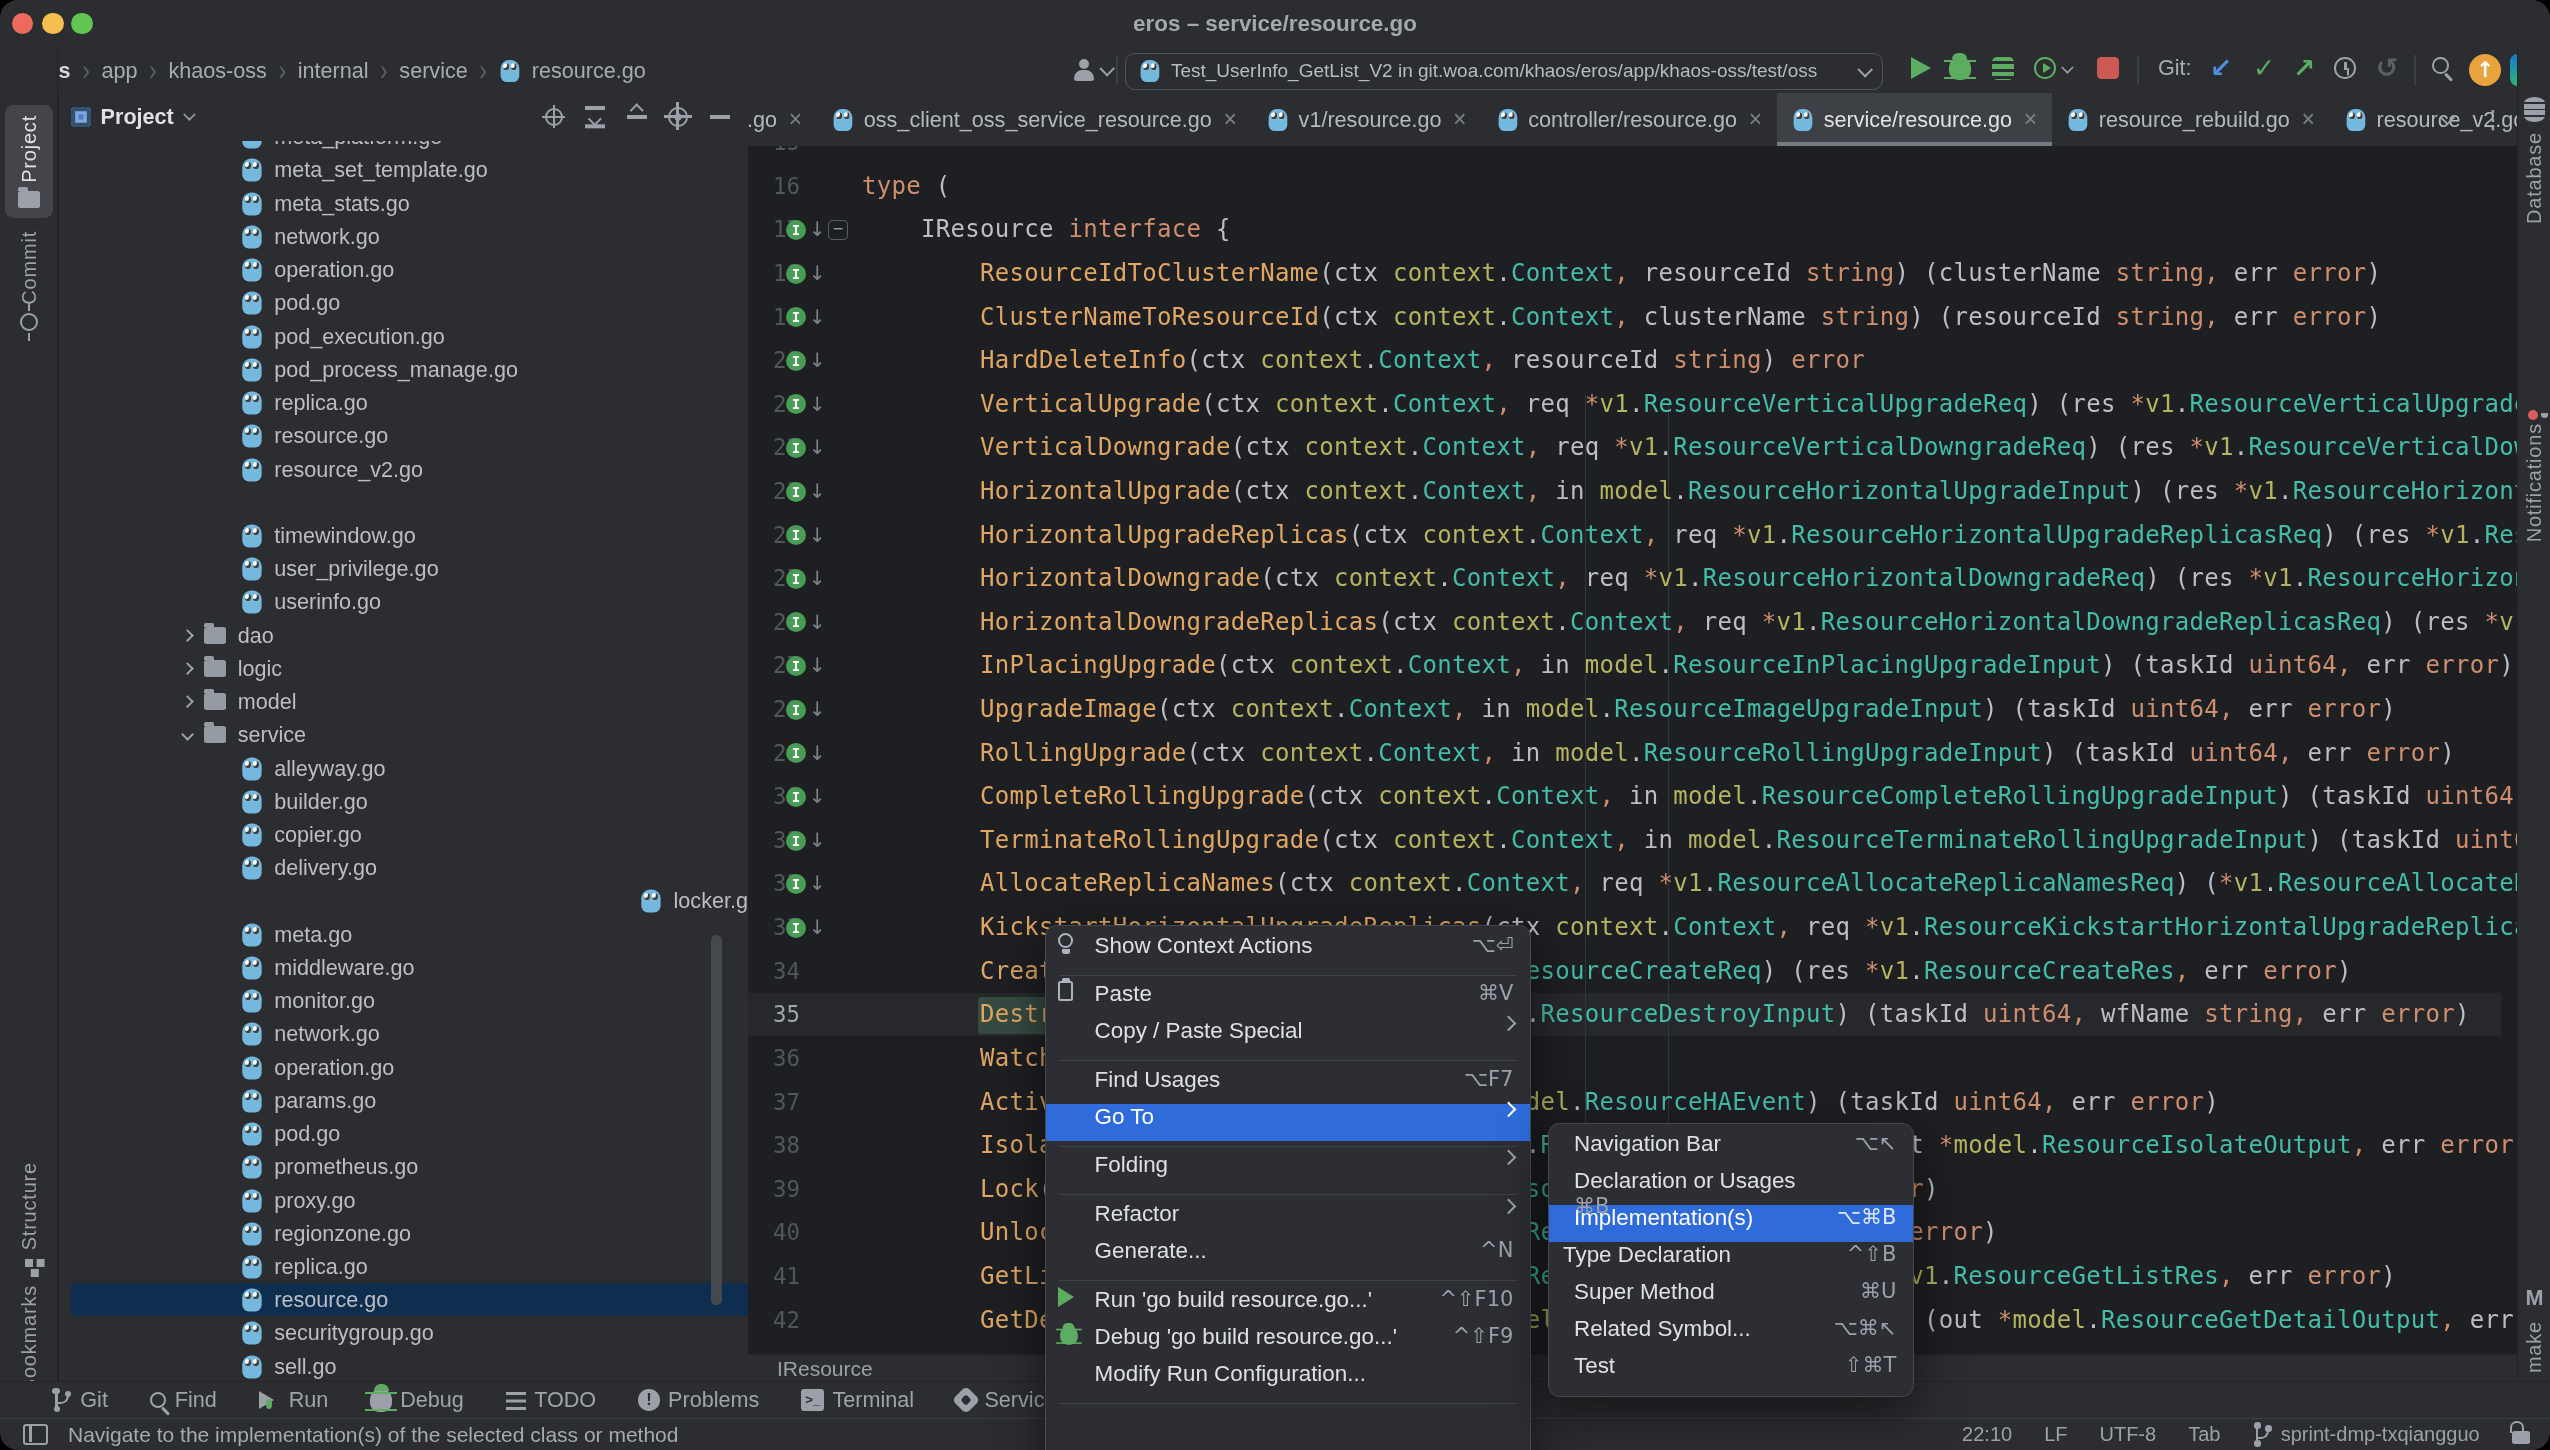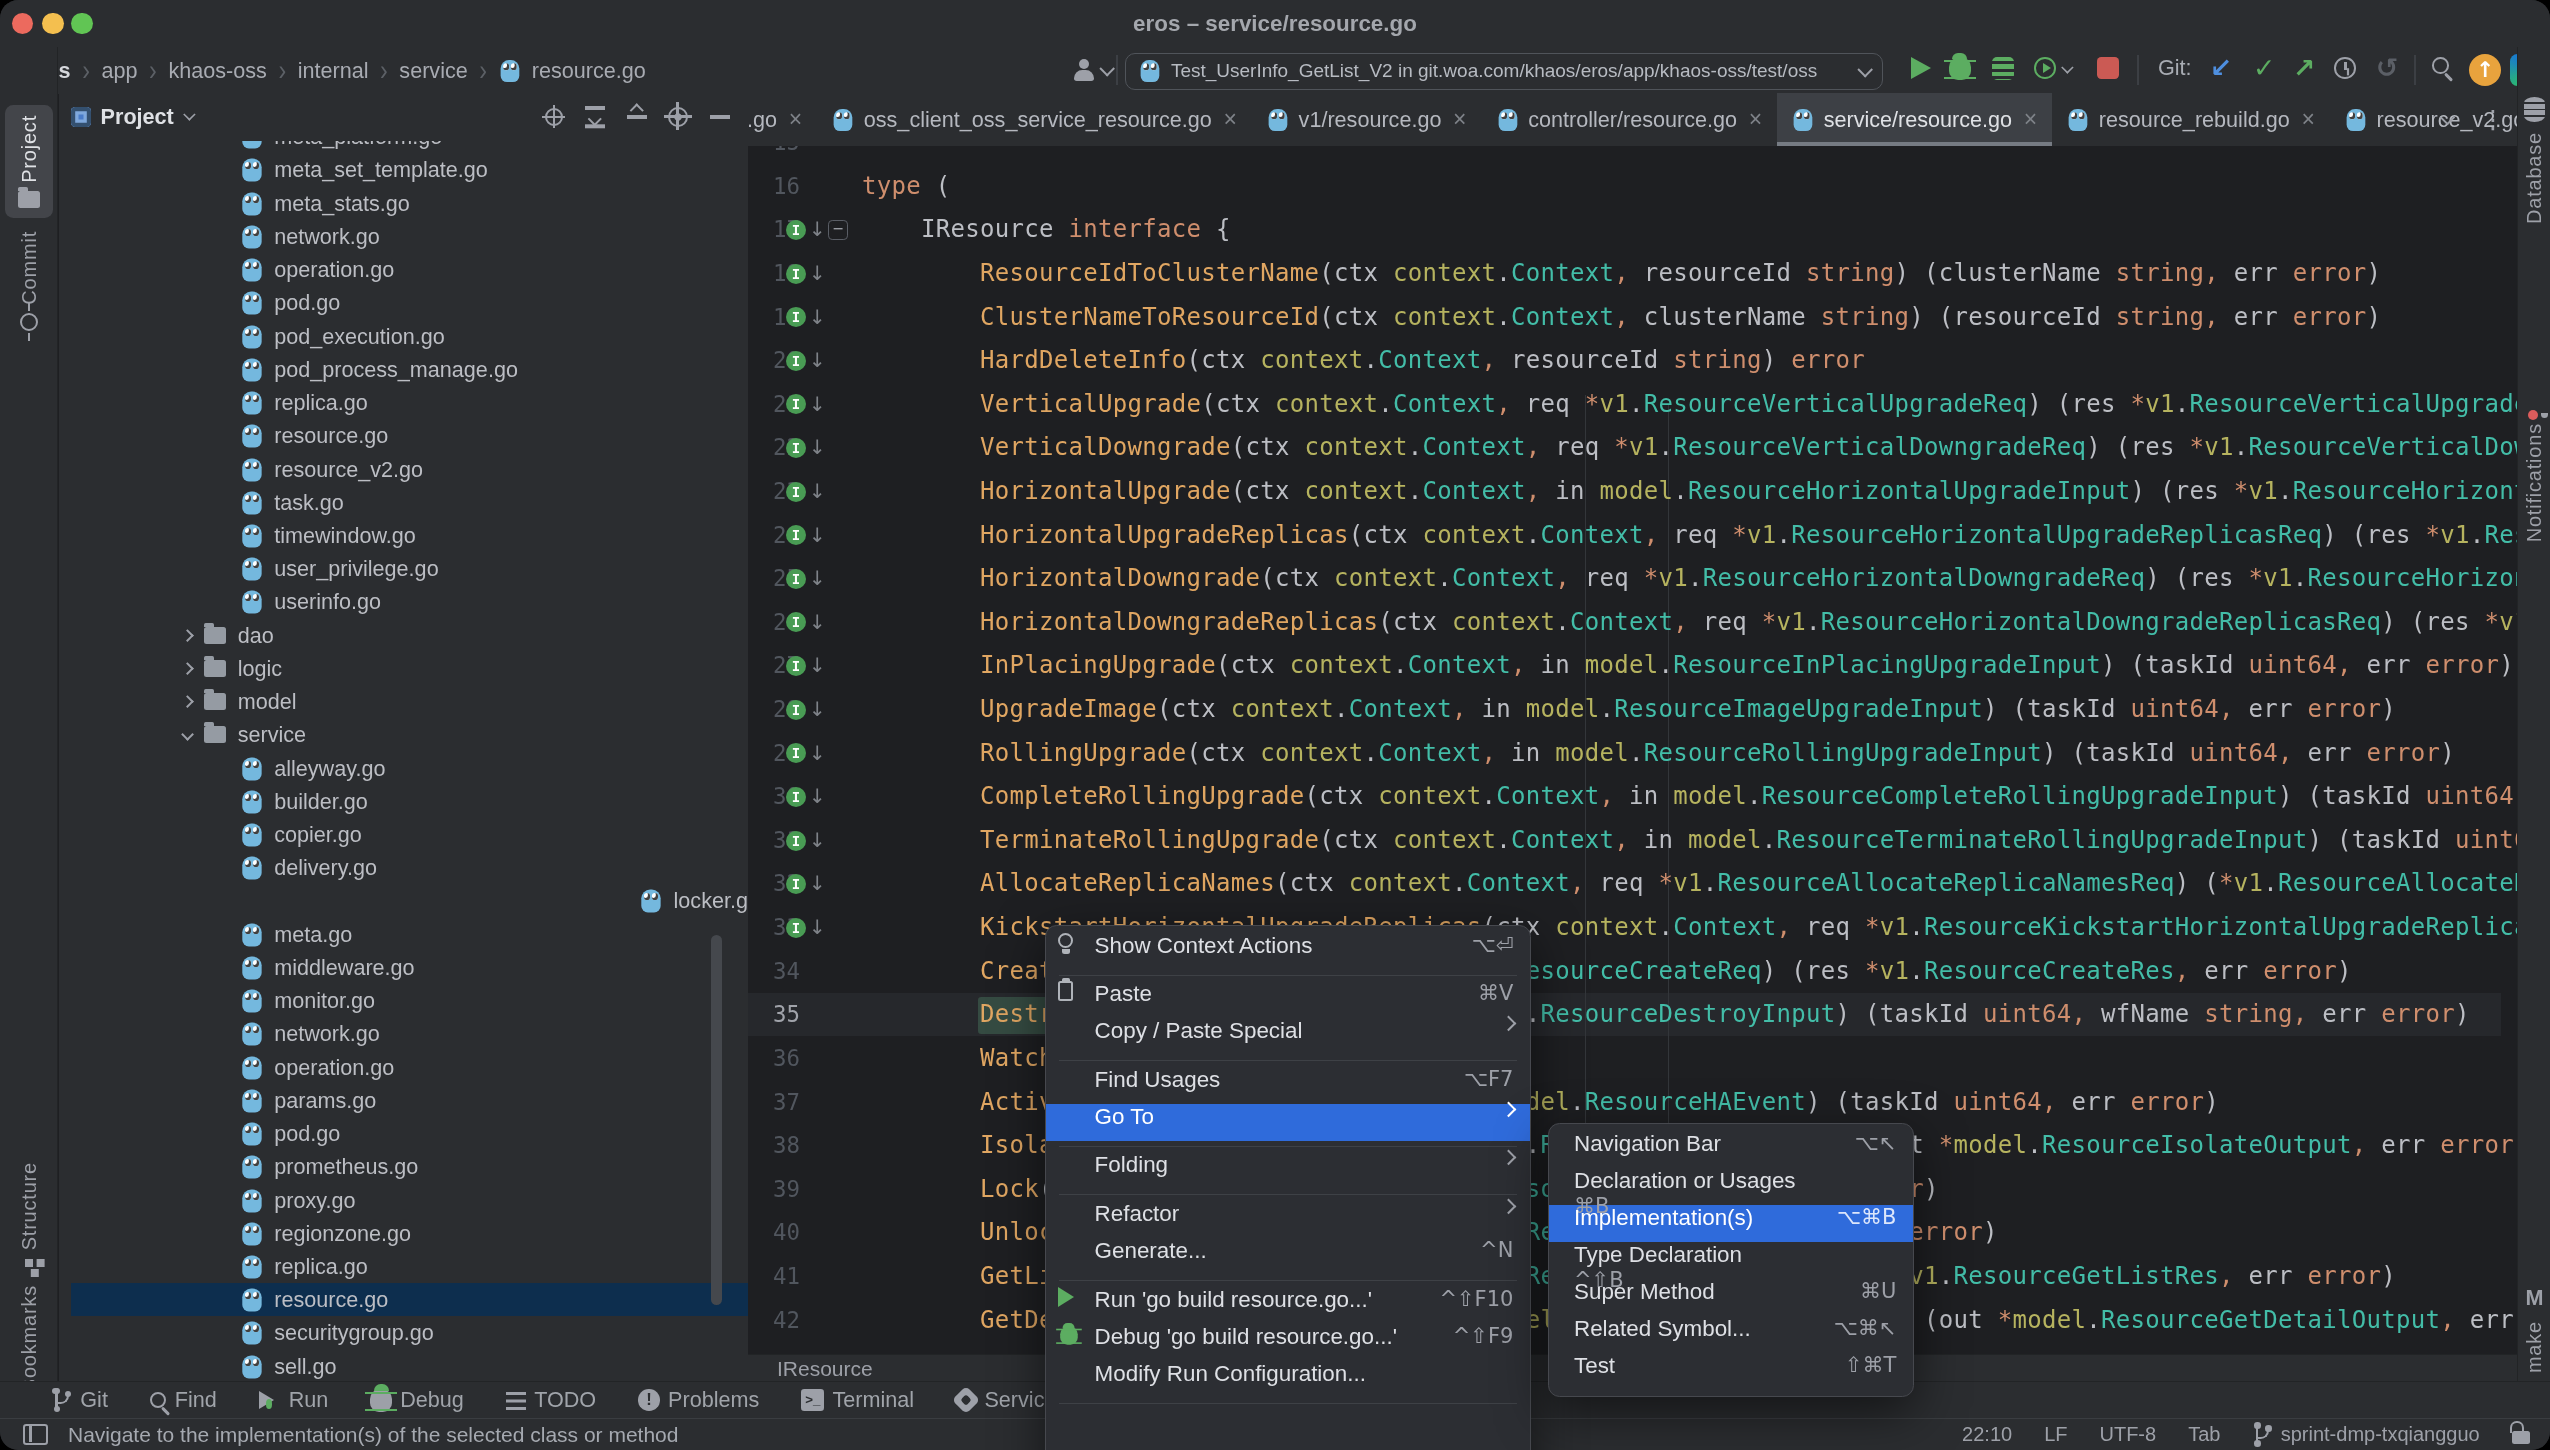--- a/index.html
+++ b/index.html
@@ -331,24 +331,20 @@
           <span class="gopher"></span>
           <span class="tname">replica.go</span>
         </div>
         <div class="trow" style="top: 278px; padding-left: 170px;">
           <span class="gopher"></span>
           <span class="tname">resource.go</span>
         </div>
         <div class="trow" style="top: 312px; padding-left: 170px;">
           <span class="gopher"></span>
           <span class="tname">resource_v2.go</span>
-        </div>
-        <div class="trow" style="top: 345px; padding-left: 170px;">
-          <span class="gopher"></span>
-          <span class="tname">task.go</span>
         </div>
         <div class="trow" style="top: 378px; padding-left: 170px;">
           <span class="gopher"></span>
           <span class="tname">timewindow.go</span>
         </div>
         <div class="trow" style="top: 411px; padding-left: 170px;">
           <span class="gopher"></span>
           <span class="tname">user_privilege.go</span>
         </div>
         <div class="trow" style="top: 444px; padding-left: 170px;">
@@ -742,21 +738,21 @@
         <span class="mi-short">⌥↖</span>
       </div>
       <div class="menu-item" style="padding-left: 25px; flex-direction: column;">
         <span class="mi-label">Declaration or Usages</span>
         <span class="mi-short">⌘B</span>
       </div>
       <div class="menu-item hl" style="padding-left: 25px;">
         <span class="mi-label">Implementation(s)</span>
         <span class="mi-short">⌥⌘B</span>
       </div>
-      <div class="menu-item" style="padding-left: 25px; flex-direction: column;">
+      <div class="menu-item" style="padding-left: 14px;">
         <span class="mi-label">Type Declaration</span>
         <span class="mi-short">^⇧B</span>
       </div>
       <div class="menu-item" style="padding-left: 25px;">
         <span class="mi-label">Super Method</span>
         <span class="mi-short">⌘U</span>
       </div>
       <div class="menu-item" style="padding-left: 25px;">
         <span class="mi-label">Related Symbol...</span>
         <span class="mi-short">⌥⌘↖</span>

